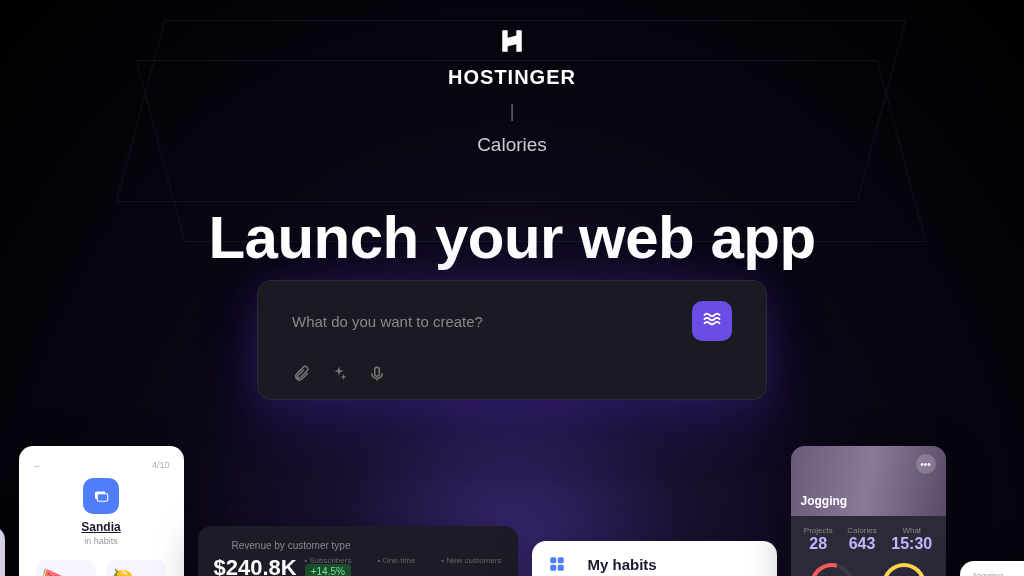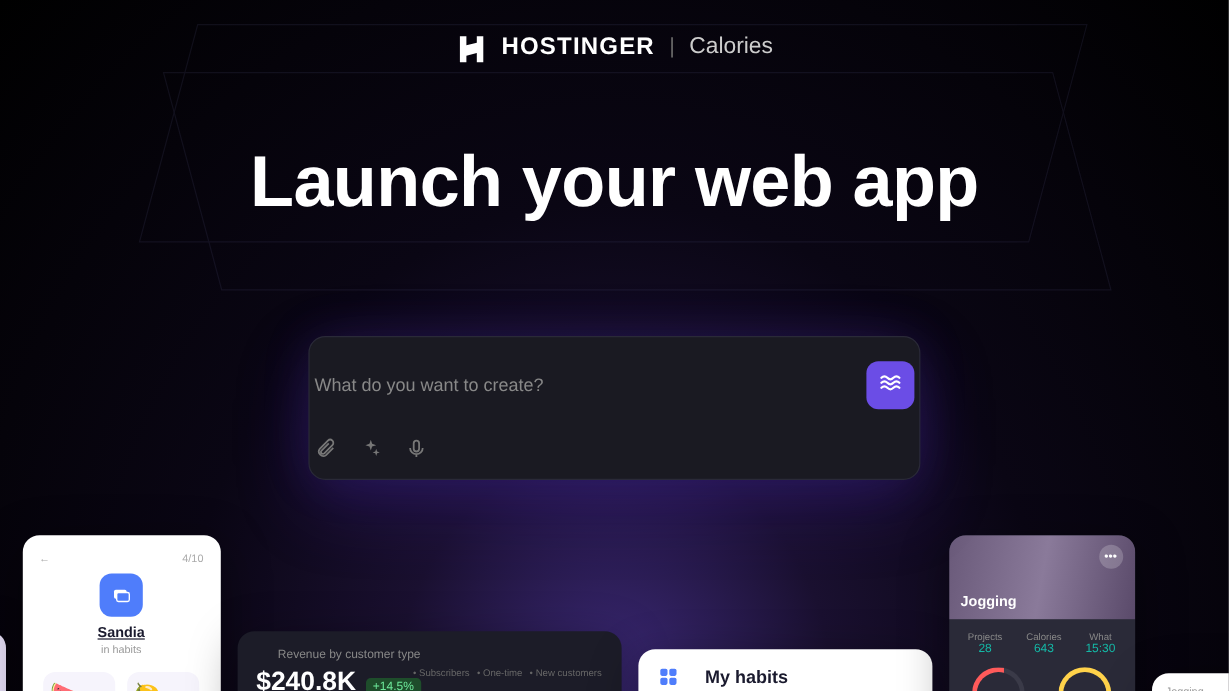--- a/index.html
+++ b/index.html
@@ -16,39 +16,39 @@
   top: 20px; left: 140px; right: 140px; height: 200px;
   pointer-events: none;
   opacity: 0.15;
 }
 .wireframe::before, .wireframe::after {
   content: ''; position: absolute; border: 1px solid #5a5a8a;
 }
 .wireframe::before { width: 740px; height: 180px; top: 0; left: 0; transform: skewX(-15deg); }
 .wireframe::after { width: 740px; height: 180px; top: 40px; left: 20px; transform: skewX(15deg); }
 .header {
-  display: flex; justify-content: center;
-  gap: 12px; padding-top: 28px; position: relative; z-index: 10;
+  display: flex; align-items: center; justify-content: center;
+  gap: 12px; padding-top: 28px; position: relative; z-index: 10; flex-direction: column;
 }
 .logo-icon { width: 26px; height: 26px; }
 .logo-icon svg { width: 100%; height: 100%; }
 .brand-name { color: #fff; font-weight: 800; font-size: 20px; letter-spacing: 1px; }
 .divider { color: #666; font-size: 18px; }
 .product-name { color: #ccc; font-size: 19px; font-weight: 400; }
 .hero {
-  text-align: center; margin-top: 64px; position: relative; z-index: 10;
+  text-align: center; margin-top: 48px; position: relative; z-index: 10;
 }
 .hero h1 {
   color: #fff; font-size: 60px; font-weight: 700; line-height: 1.12;
   letter-spacing: -0.5px;
 }
 .prompt-box {
   position: absolute; left: 50%; top: 280px; transform: translateX(-50%);
   width: 510px; background: #1a1a22; border: 1px solid #2a2a38;
-  border-radius: 14px; padding: 20px 4px 16px;
+  border-radius: 14px; padding: 20px 34px 16px;
   box-shadow: 0 20px 60px rgba(80, 40, 200, 0.25), 0 0 40px rgba(100, 70, 220, 0.15);
   z-index: 20;
 }
 .prompt-input-row { display: flex; align-items: center; justify-content: space-between; }
 .prompt-placeholder { color: #888; font-size: 15px; }
 .submit-btn {
   width: 40px; height: 40px; background: #6b4de6; border-radius: 10px;
   display: flex; align-items: center; justify-content: center;
 }
 .submit-btn svg { width: 20px; height: 20px; }
@@ -86,40 +86,40 @@
 .tile { width: 60px; height: 56px; background: #f6f4fc; border-radius: 10px; padding: 6px; font-size: 8px; color: #888; text-align: left; display: flex; flex-direction: column; justify-content: space-between; }
 .tile-emoji { font-size: 18px; }
 .card-revenue {
   width: 320px; height: 110px; background: #1c1c28; color: #ddd;
   margin-bottom: -50px; padding: 14px 16px;
 }
 .rev-label { font-size: 10px; color: #888; padding-left: 18px; }
 .rev-val-row { display: flex; align-items: baseline; gap: 8px; margin-top: 4px; }
 .rev-val { font-size: 22px; font-weight: 600; color: #fff; }
 .rev-pct { font-size: 10px; background: #1e4d2b; color: #6de89a; padding: 2px 6px; border-radius: 4px; }
-.rev-legend { font-size: 8px; color: #666; display: flex; gap: 6px; margin-top: 2px; position: absolute; right: 16px; top: 28px; }
+.rev-legend { font-size: 8px; color: #666; display: flex; gap: 26px; margin-top: 2px; position: absolute; right: 16px; top: 28px; }
 .rev-legend span::before { content:'• '; }
 .card-habits {
   width: 245px; height: 100px; background: #fff; margin-bottom: -55px;
   padding: 14px 16px;
 }
 .hab-head { display: flex; align-items: center; gap: 22px; }
 .hab-icon { width: 18px; height: 18px; }
 .hab-title { font-size: 15px; font-weight: 600; color: #1a1a2e; }
 .card-jogging {
   width: 155px; height: 170px; background: #2a2a38; margin-bottom: -30px;
   padding: 0; overflow: hidden;
 }
 .jog-img { height: 70px; background: linear-gradient(100deg, #6a5a7a, #8a7a9a, #5a4a6a); position: relative; }
 .jog-tag { position: absolute; left: 10px; bottom: 8px; color: #fff; font-size: 12px; font-weight: 600; }
 .jog-dots { position: absolute; right: 10px; top: 8px; width: 20px; height: 20px; border-radius: 50%; background: rgba(255,255,255,0.2); color: #fff; font-size: 10px; display: flex; align-items: center; justify-content: center; }
 .jog-stats { display: flex; justify-content: space-around; padding: 10px 6px; }
 .jog-stat { text-align: center; }
 .jog-stat-label { font-size: 8px; color: #888; }
-.jog-stat-val { font-size: 10px; font-weight: 400; color: #14b8a6; }
+.jog-stat-val { font-size: 16px; font-weight: 700; color: #c4b5fd; }
 .jog-gauges { display: flex; justify-content: space-around; padding: 0 6px; }
 .gauge { width: 56px; text-align: center; }
 .gauge-arc { width: 44px; height: 22px; border: 4px solid #3a3a48; border-bottom: none; border-radius: 44px 44px 0 0; margin: 0 auto; position: relative; }
 .gauge-arc.red::after { content:''; position:absolute; inset:-4px; border: 4px solid transparent; border-left-color:#ff5a5a; border-top-color:#ff5a5a; border-radius: 44px 44px 0 0; clip-path: polygon(0 0, 60% 0, 60% 100%, 0 100%); }
 .gauge-arc.yellow::after { content:''; position:absolute; inset:-4px; border: 4px solid transparent; border-left-color:#ffd24a; border-top-color:#ffd24a; border-right-color:#ffd24a; border-radius: 44px 44px 0 0; }
 .card-timer {
   width: 130px; height: 95px; background: #fff; margin-bottom: -70px;
   padding: 10px 12px; position: relative;
 }
 .timer-top { font-size: 9px; color: #999; display: flex; justify-content: space-between; }

